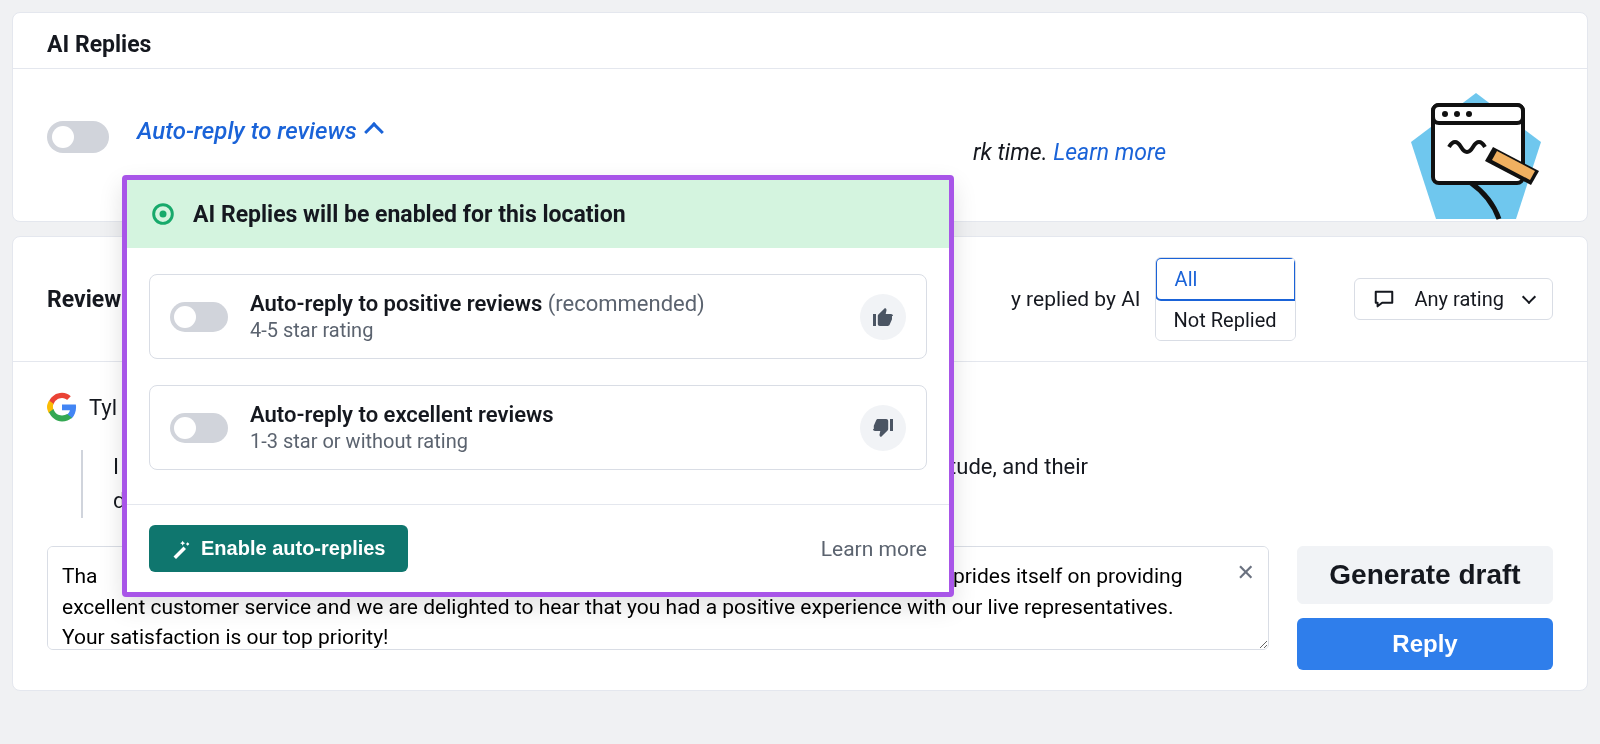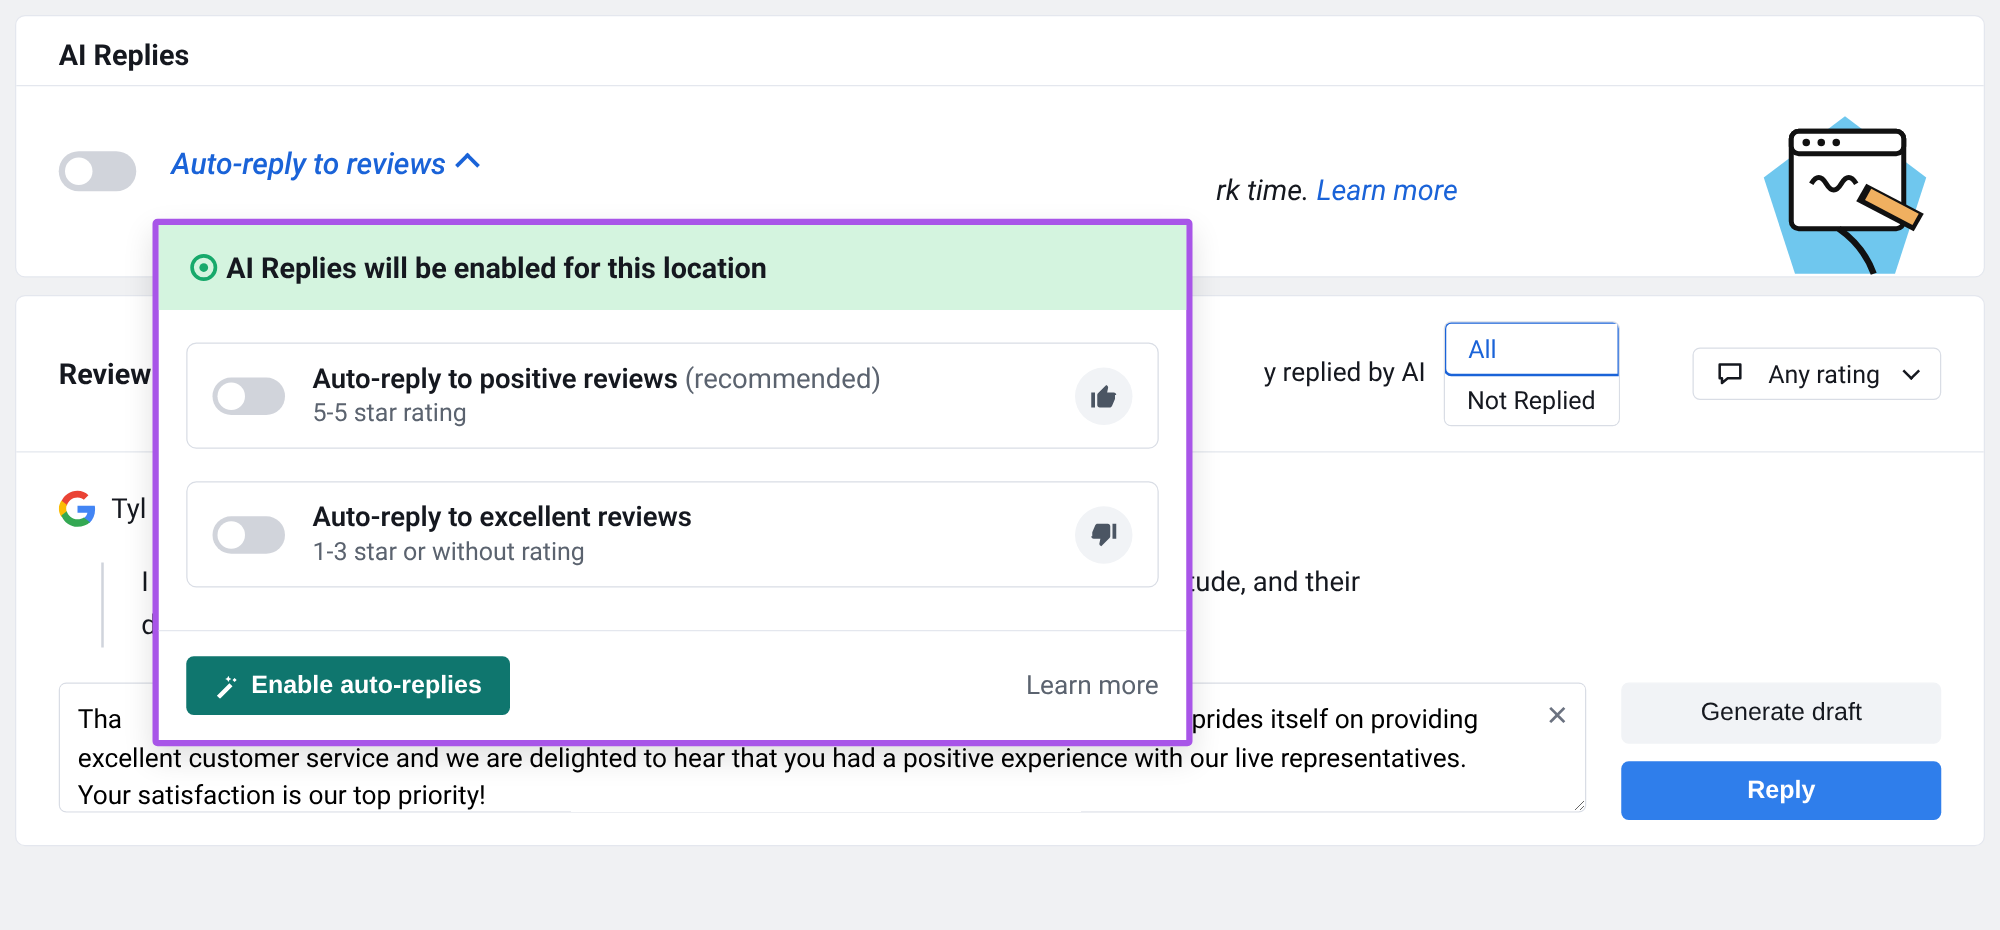--- a/index.html
+++ b/index.html
@@ -96,21 +96,21 @@
     border: 5px solid #a855e8;
     border-radius: 4px;
     box-shadow: 0 10px 24px rgba(0,0,0,0.12);
     z-index: 50;
   }
   .popover-header {
     background: #d4f4df;
     padding: 20px 22px;
     display: flex;
     align-items: flex-end;
-    gap: 4px;
+    gap: 16px;
   }
   .loc-icon {
     width: 28px; height: 28px; flex-shrink:0;
   }
   .popover-header-text {
     font-size: 23px;
     font-weight: 700;
     color: #15181f;
   }
   .popover-body { padding: 26px 22px 8px; }
@@ -261,31 +261,31 @@
     top:14px;
     font-size:22px;
     color:#6b7280;
     cursor:pointer;
   }
   .side-btns { display:flex; flex-direction:column; gap:14px; width:256px; }
   .gen-btn {
     background:#f1f3f6;
     border:1px solid #f1f3f6;
     color:#15181f;
-    font-size:20px;
-    font-weight:400;
+    font-size:28px;
+    font-weight:700;
     padding:12px 0;
     border-radius:6px;
     cursor:pointer;
   }
   .reply-btn {
     background:#2f7eeb;
     border:none;
     color:#fff;
-    font-size:20px;
+    font-size:24px;
     font-weight:600;
     padding:12px 0;
     border-radius:6px;
     cursor:pointer;
   }
 </style>
 </head>
 <body>
 
 <div class="card">
@@ -381,21 +381,21 @@
 
   <div class="popover-body">
 
     <div class="option-row">
       <div class="small-toggle"></div>
       <div class="opt-text">
         <div class="opt-title">
           <span>Auto-reply to positive reviews</span>
           <span class="opt-rec">(recommended)</span>
         </div>
-        <div class="opt-sub">5-5 star rating</div>
+        <div class="opt-sub">4-5 star rating</div>
       </div>
       <div class="thumb-circle">
         <svg width="24" height="24" viewBox="0 0 24 24">
             <path d="M2 21h3V9H2v12zM22 11c0-1.1-.9-2-2-2h-5.3l.8-3.8v-.3c0-.4-.2-.8-.4-1.1L14 3l-6.6 6.6c-.4.3-.6.8-.6 1.4v8c0 1.1.9 2 2 2h8c.8 0 1.5-.5 1.8-1.2l2.3-5.4c.1-.2.1-.4.1-.7V11z" fill="#4b5563"></path>
           </svg>
       </div>
     </div>
 
     <div class="option-row">
       <div class="small-toggle"></div>

